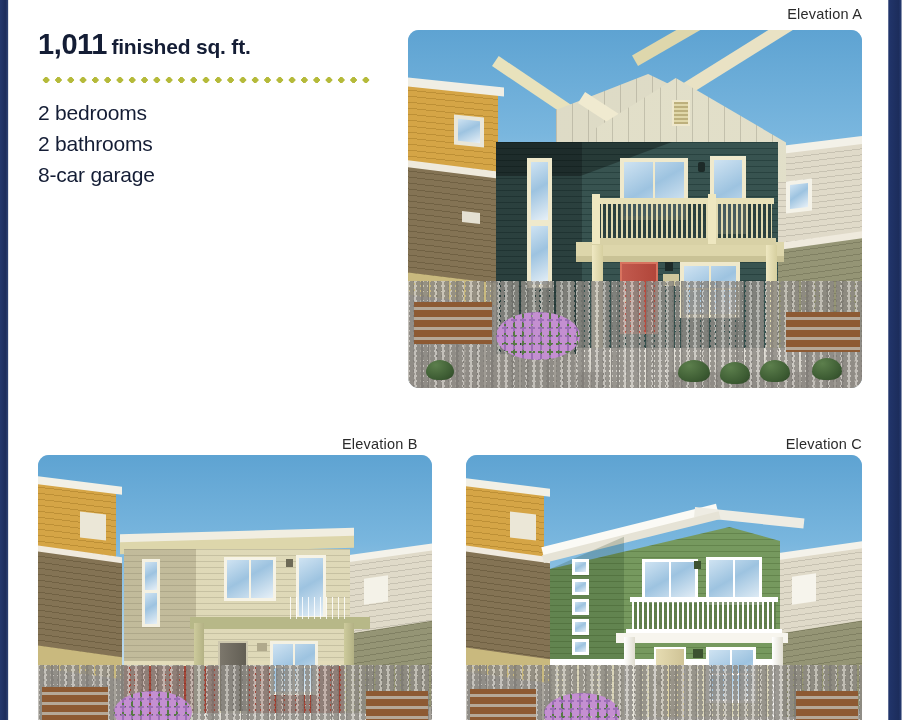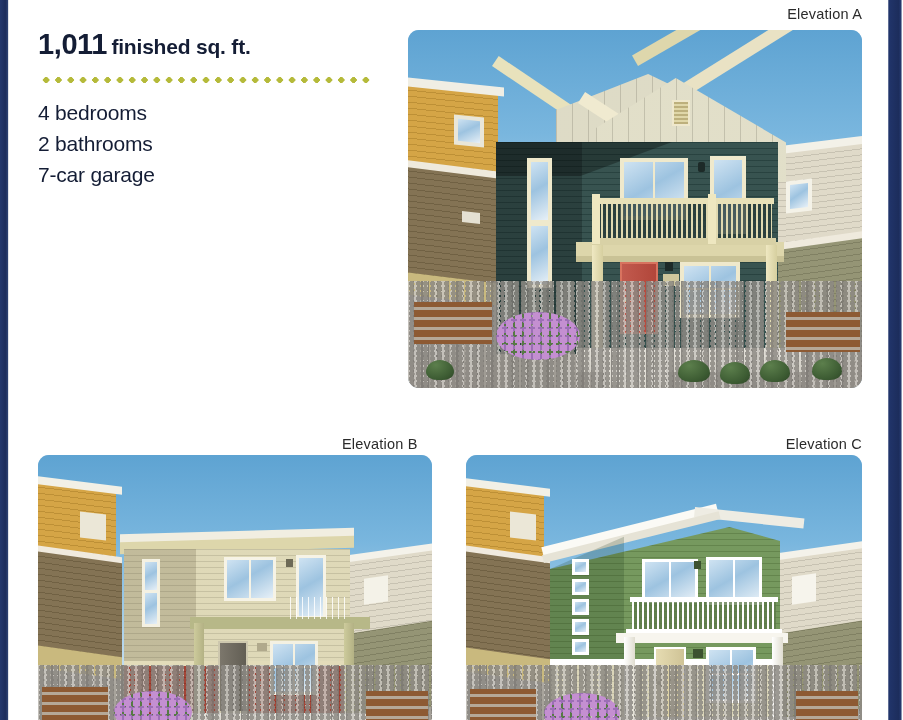--- a/index.html
+++ b/index.html
@@ -88,23 +88,23 @@
 <div class="page">
 
   <div class="spec">
     <div class="line2">
       <span class="big">1,011</span>
       <span class="sm">finished sq. ft.</span>
     </div>
 
     <div class="dots"></div>
 
-    <div class="feat">4 bedrooms</div>
+    <div class="feat">2 bedrooms</div>
     <div class="feat">2 bathrooms</div>
-    <div class="feat">7-car garage</div>
+    <div class="feat">8-car garage</div>
   </div>
 
   <div class="caption" style="right:23px; top:6px;">Elevation A</div>
   <div class="caption" style="left:332px; top:436px;">Elevation B</div>
   <div class="caption" style="right:23px; top:436px;">Elevation C</div>
 
   <div class="shot" id="imgA">
     <div class="scene">
       <div class="sky"></div>
       <div class="ground"></div>

